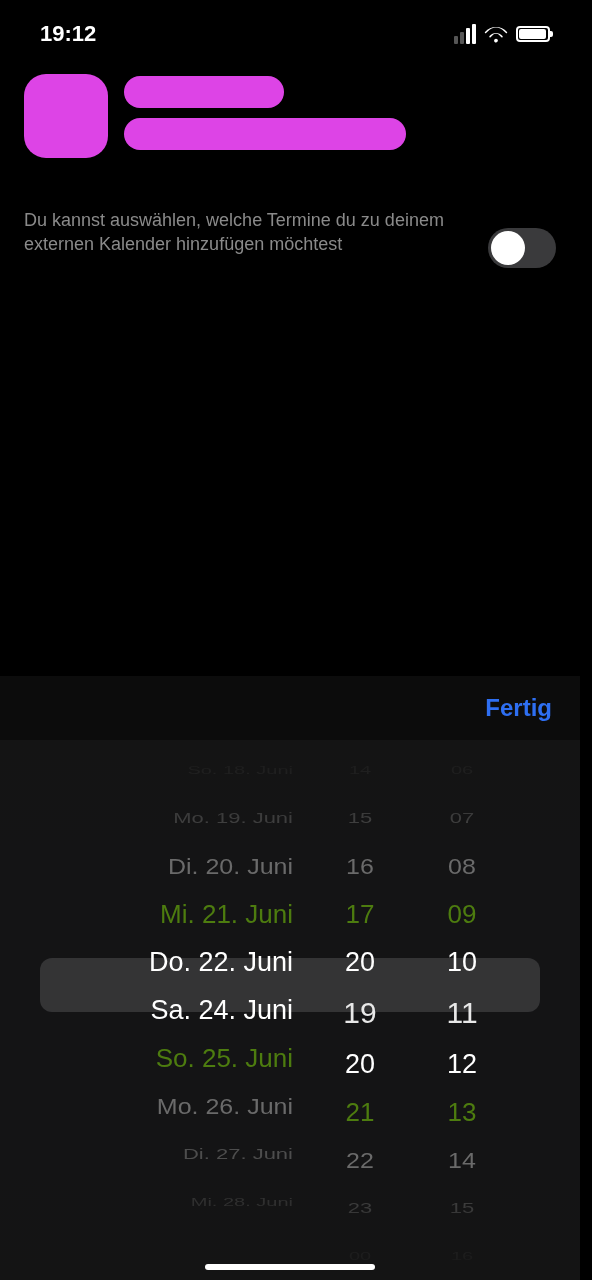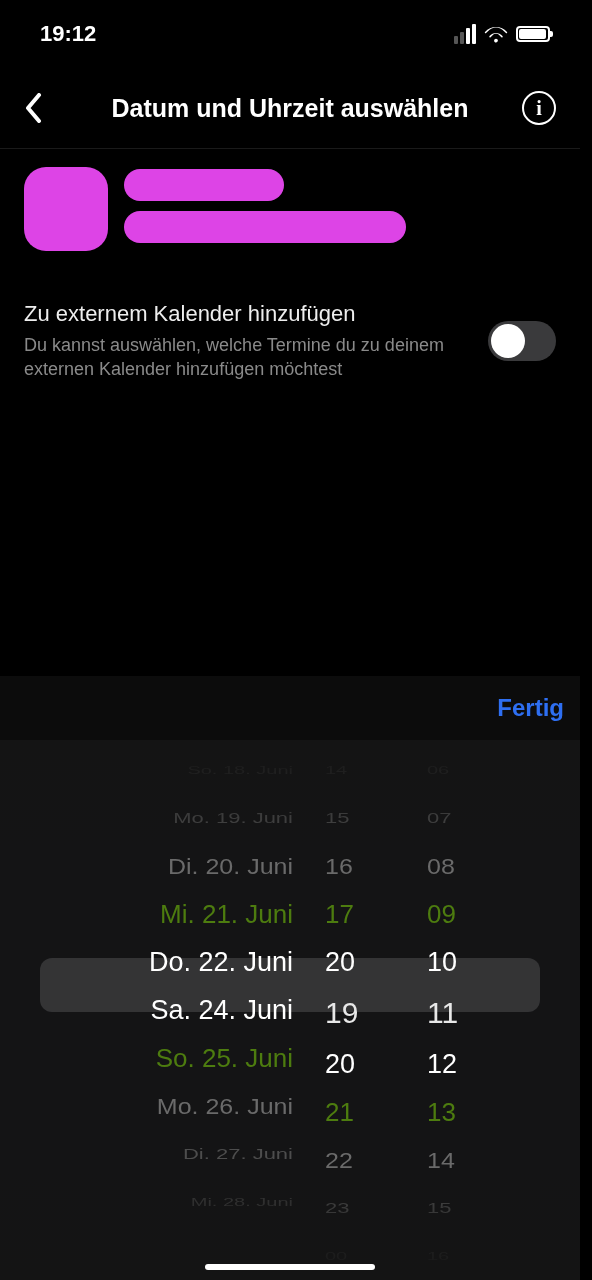--- a/index.html
+++ b/index.html
@@ -47,26 +47,26 @@
   
   .togglesec { padding: 50px 24px 0; display:flex; gap: 14px; }
   .t-text { flex:1; }
   .t-title { font-size: 22px; color: #eee; margin-bottom: 6px; }
   .t-sub { font-size: 18px; color: #8a8a8a; line-height: 1.35; }
   .switch { width: 68px; height: 40px; background: #3a3a3c; border-radius: 20px; position: relative; margin-top: 20px; }
   .knob { position:absolute; left:3px; top:3px; width: 34px; height: 34px; background: #fff; border-radius: 50%; }
 
   
   .overlay { position:absolute; left:0; right:0; bottom:0; height: 604px; background: rgba(20,20,20,0.6); backdrop-filter: blur(2px); }
-  .done-bar { display:flex; justify-content:flex-end; align-items:center; height: 64px; padding: 0 16px; background: rgba(28,28,28,0.0); }
+  .done-bar { display:flex; justify-content:flex-end; align-items:center; height: 64px; padding: 0 28px; background: rgba(28,28,28,0.0); }
   .done { color: #2e6ff2; font-size: 24px; font-weight: 600; }
   .picker-area { position:relative; height: 540px; background: rgba(28,28,30,0.55); overflow:hidden;padding-left:12px; }
   .sel-band { position:absolute; left:40px; right:40px; top: 218px; height: 54px; background: rgba(90,90,94,0.45); border-radius: 12px; }
   .wheels { position:absolute; inset:0; display:flex; justify-content:center; gap: 32px; padding-top: 6px; }
-  .wheel { display:flex; flex-direction:column; align-items:flex-start; }
+  .wheel { display:flex; flex-direction:column; align-items:center; }
   .wheel.date { align-items:flex-end; width: 210px; }
   .wheel.hour { width: 70px; }
   .wheel.min  { width: 70px; }
   .row { height: 48px; line-height: 48px; font-size: 26px; color: #777; transition: none; white-space: nowrap; }
   .row.r0, .row.r10 { font-size: 20px; color: #3a3a3a; transform: scaleY(0.5); }
   .row.r1, .row.r9  { font-size: 22px; color: #4d4d4d; transform: scaleY(0.7); }
   .row.r2, .row.r8  { font-size: 25px; color: #6a6a6a; transform: scaleY(0.85); }
   .row.r3, .row.r7  { font-size: 26px; color: #4d7c0f; }
   .row.r4, .row.r6  { font-size: 27px; color: #ffffff; }
   .row.sel          { font-size: 30px; color: #e8e8e8; font-weight: 400; height: 54px; line-height: 54px; }
@@ -98,46 +98,34 @@
         <svg width="24" height="18" viewBox="0 0 24 18">
             <path d="M12 17.5c1 0 1.9-.8 1.9-1.9S13 13.8 12 13.8s-1.9.8-1.9 1.9.9 1.8 1.9 1.8zm-5.4-5.3l2-2c1-.9 2.2-1.4 3.4-1.4s2.4.5 3.4 1.4l2 2c.3.3.8.3 1.1 0 .3-.3.3-.8 0-1.1C16.6 9.1 14.4 8.1 12 8.1S7.4 9.1 5.5 11.1c-.3.3-.3.8 0 1.1.3.3.8.3 1.1 0zM2.1 8l1.6-1.6C6.2 3.9 9 2.6 12 2.6s5.8 1.3 8.3 3.8L21.9 8c.3.3.8.3 1.1 0 .3-.3.3-.8 0-1.1C20.1 4 16.2 2.1 12 2.1S3.9 4 1 6.9c-.3.3-.3.8 0 1.1.3.3.8.3 1.1 0z" fill="#fff"></path>
           </svg>
       </div>
       <div class="battery">
           <i></i>
         </div>
     </div>
   </div>
 
-  <div class="header">
-    <div class="back">
-      <svg width="18" height="30" viewBox="0 0 18 30">
-          <path d="M15 2 4 15l11 13" stroke="#fff" stroke-width="4" fill="none" stroke-linecap="round" stroke-linejoin="round"></path>
-        </svg>
-    </div>
-    <div class="title">Datum und Uhrzeit auswählen</div>
-    <div class="info">
-      <div class="info-circle">i</div>
-    </div>
-  </div>
 
   <div class="card">
     <div class="redact-row">
       <div class="redact-avatar"></div>
       <div class="redact-lines">
         <div class="redact-line1"></div>
         <div class="redact-line2"></div>
       </div>
     </div>
   </div>
 
 
   <div class="togglesec">
     <div class="t-text">
-      <div class="t-title">Zu externem Kalender hinzufügen</div>
       <div class="t-sub">Du kannst auswählen, welche Termine du zu deinem externen Kalender hinzufügen möchtest</div>
     </div>
     <div class="switch">
       <div class="knob"></div>
     </div>
   </div>
 
   <div class="overlay">
     <div class="done-bar">
       <div class="done">Fertig</div>

